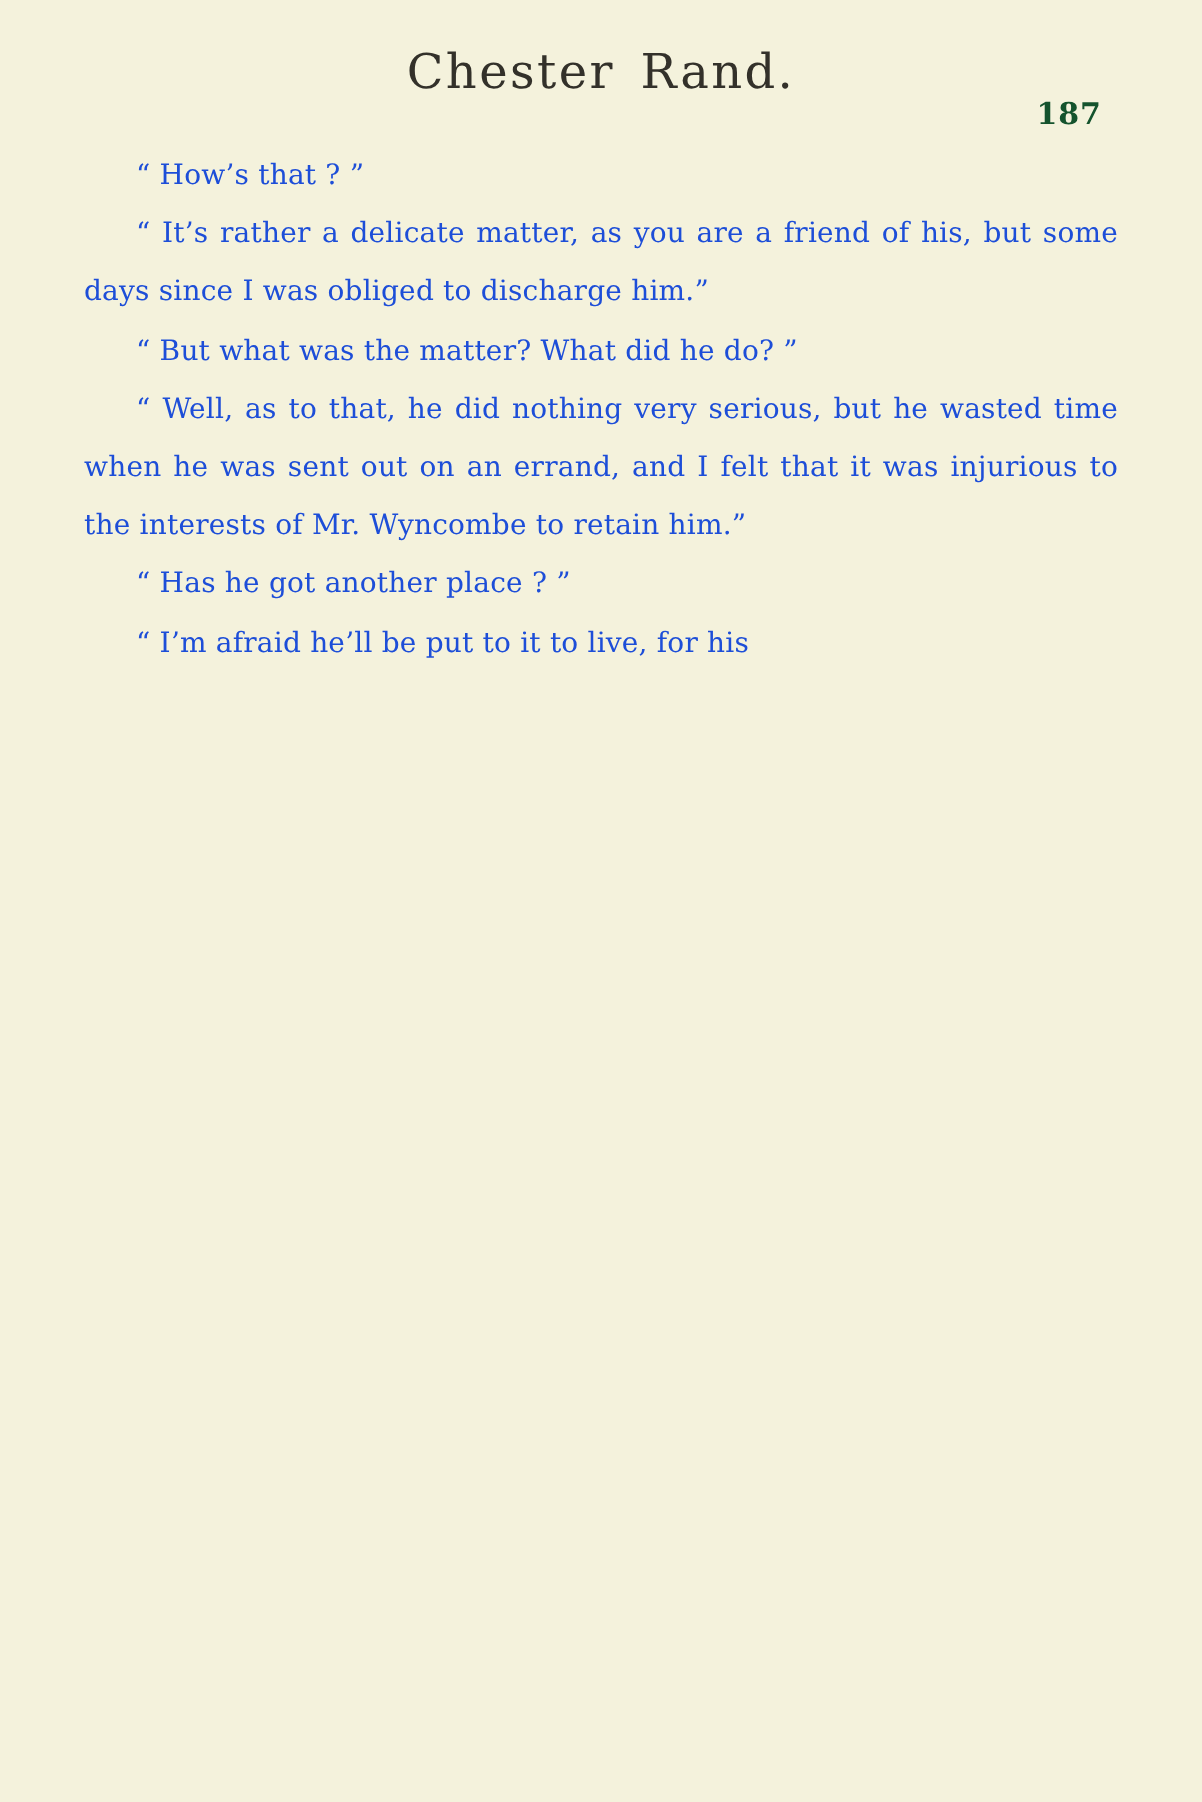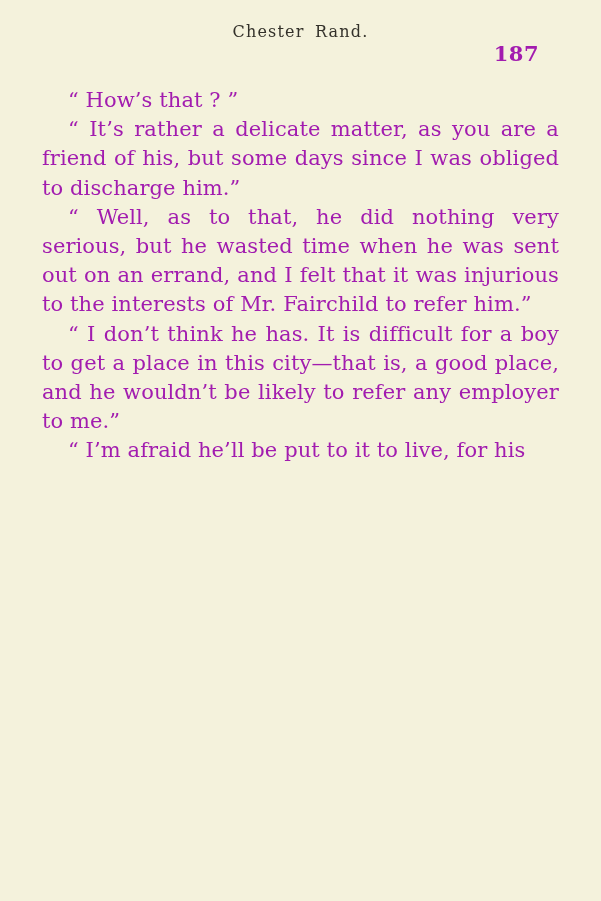--- a/index.html
+++ b/index.html
@@ -23,61 +23,62 @@
   }
   .header {
     display: flex;
     align-items: baseline;
     justify-content: center;
     position: relative;
     height: 46px;
   }
   .running-title {
     font-family: "DejaVu Serif", serif;
-    font-size: 16px;
+    font-size: 24px;
     letter-spacing: 1.2px;
     color: #33312a;
     word-spacing: 4px;
   }
   .folio {
     position: absolute;
-    right: 20px;
+    right: 8px;
     bottom: 2px;
     font-family: "DejaVu Serif", serif;
     font-weight: bold;
-    font-size: 21px;
+    font-size: 15px;
     letter-spacing: 0.5px;
-    color: #a21caf;
+    color: #14532d;
   }
   .body-text {
-    margin-top: 18px;
+    margin-top: 6px;
     font-family: "DejaVu Serif", serif;
-    font-size: 21px;
+    font-size: 14px;
     line-height: 29.2px;
     text-align: justify;
     text-justify: inter-word;
-    color: #a21caf;
+    color: #1d4ed8;
     letter-spacing: 0.1px;
   }
   .body-text p {
     margin: 0;
     text-indent: 26px;
   }
 </style>
 </head>
 <body>
 
 <div class="page">
 
   <div class="header">
     <div class="running-title">Chester Rand.</div>
     <div class="folio">187</div>
   </div>
 
   <div class="body-text">
     <p>“ How’s that ? ”</p>
     <p>“ It’s rather a delicate matter, as you are a friend of his, but some days since I was obliged to discharge him.”</p>
-    <p>“ Well, as to that, he did nothing very serious, but he wasted time when he was sent out on an errand, and I felt that it was injurious to the interests of Mr. Fairchild to refer him.”</p>
-    <p>“ I don’t think he has.  It is difficult for a boy to get a place in this city—that is, a good place, and he wouldn’t be likely to refer any employer to me.”</p>
+    <p>“ But what was the matter?   What did he do? ”</p>
+    <p>“ Well, as to that, he did nothing very serious, but he wasted time when he was sent out on an errand, and I felt that it was injurious to the interests of Mr. Wyncombe to retain him.”</p>
+    <p>“ Has he got another place ? ”</p>
     <p>“ I’m afraid he’ll be put to it to live, for his</p>
   </div>
 
 </div>
 
 </body></html>

